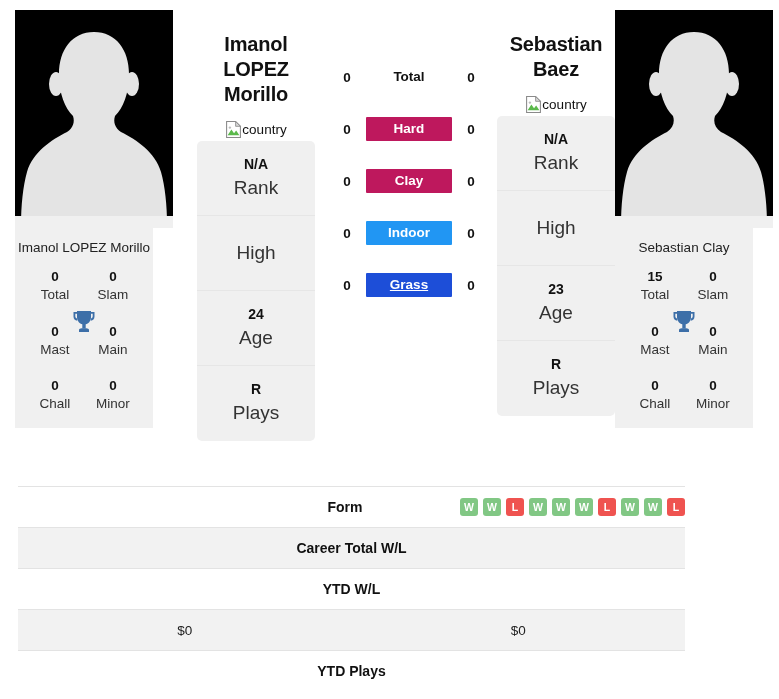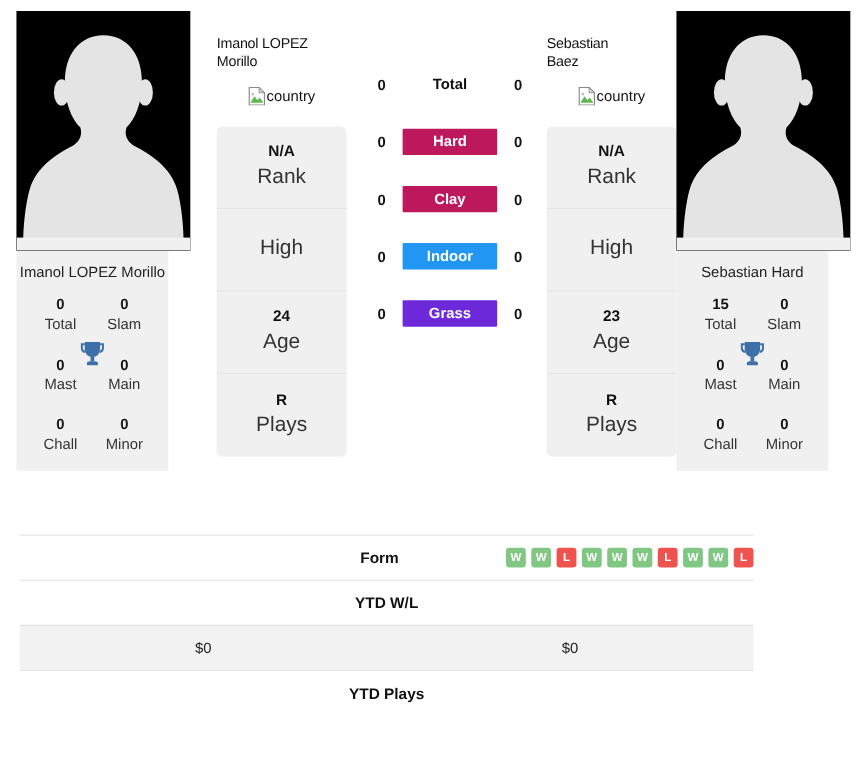--- a/index.html
+++ b/index.html
@@ -80,22 +80,23 @@
     width: 26px;
     height: 26px;
   }
 
   
   .player-inner { width: 118px; flex: 0 0 118px; }
   .player-inner.left  { margin-left: 24px; }
   .player-inner.right { margin-left: 18px; }
 
   .pname {
-    font-size: 13px;
-    font-weight: normal;
+    text-align: center;
+    font-size: 20px;
+    font-weight: bold;
     line-height: 1.25;
     color: #111;
     padding-top: 22px;
     letter-spacing: -0.2px;
   }
   .flagline {
     text-align: center;
     padding-top: 14px;
     height: 34px;
     white-space: nowrap;
@@ -105,21 +106,20 @@
   .broken-img {
     display: inline-block;
     vertical-align: -4px;
     width: 17px;
     height: 17px;
     margin-right: 0px;
   }
   .alt-text { font-size: 13.5px; color: #111; }
 
   .statcard {
-    margin-top: 16px;
     width: 118px;
     background: #f0f0f0;
     border-radius: 5px;
     overflow: hidden;
   }
   .statrow {
     height: 75px;
     display: flex;
     flex-direction: column;
     align-items: center;
@@ -335,21 +335,21 @@
         <div class="spill" id="pill-clay" style="background: #be185d;">Clay</div>
         <div class="snum">0</div>
       </div>
       <div class="srow">
         <div class="snum">0</div>
         <div class="spill" id="pill-indoor" style="background: rgb(33, 150, 243);">Indoor</div>
         <div class="snum">0</div>
       </div>
       <div class="srow">
         <div class="snum">0</div>
-        <div class="spill" id="pill-grass" style="background: #6d28d9;">Grass</div>
+        <div class="spill" id="pill-grass" style="background: #1d4ed8; text-decoration: underline;">Grass</div>
         <div class="snum">0</div>
       </div>
     </div>
 
     <div class="player-inner right">
       <div class="pname">
         <span>Sebastian</span><br>
         <span>Baez</span>
       </div>
       <div class="flagline">
@@ -384,21 +384,21 @@
       <div class="avatar-box">
         <svg class="avatar-svg" viewBox="0 0 158 218">
           <rect x="0" y="0" width="158" height="218" fill="#000000"></rect>
           <path d="M79 22 C57 22 44 40 44 64 C44 84 50 98 58 106 C60 112 58 118 52 122 C36 130 18 142 12 162 C8 176 6 196 6 214 L152 214 C152 196 150 176 146 162 C140 142 122 130 106 122 C100 118 98 112 100 106 C108 98 114 84 114 64 C114 40 101 22 79 22 Z" fill="#e4e4e4"></path>
           <ellipse cx="41" cy="74" rx="7" ry="12" fill="#e4e4e4"></ellipse>
           <ellipse cx="117" cy="74" rx="7" ry="12" fill="#e4e4e4"></ellipse>
           <rect x="0" y="206" width="158" height="12" fill="#f0f0f0"></rect>
         </svg>
       </div>
       <div class="titles-card">
-        <div class="titles-name">Sebastian Hard</div>
+        <div class="titles-name">Sebastian Clay</div>
         <div class="titles-grid">
           <svg class="trophy" viewBox="0 0 26 26">
             <path d="M6 3 L20 3 L20 9 C20 13.5 17 16.5 13 16.5 C9 16.5 6 13.5 6 9 Z" fill="#3d6fa8"></path>
             <path d="M6 4 L2.5 4 L2.5 8.5 C2.5 11 4 12.5 6.2 12.8 L6.2 10.8 C5.2 10.4 4.3 9.6 4.3 8.3 L4.3 5.8 L6 5.8 Z" fill="#3d6fa8"></path>
             <path d="M20 4 L23.5 4 L23.5 8.5 C23.5 11 22 12.5 19.8 12.8 L19.8 10.8 C20.8 10.4 21.7 9.6 21.7 8.3 L21.7 5.8 L20 5.8 Z" fill="#3d6fa8"></path>
             <rect x="11.3" y="16" width="3.4" height="4.5" fill="#3d6fa8"></rect>
             <path d="M8 24 L18 24 L18 22 C18 21 16.8 20.3 15.3 20.3 L10.7 20.3 C9.2 20.3 8 21 8 22 Z" fill="#3d6fa8"></path>
           </svg>
           <div class="titles-row">
             <div class="tcell">
@@ -452,20 +452,25 @@
             <div class="badge" style="background: rgb(129, 199, 132);">W</div>
             <div class="badge" style="background: rgb(129, 199, 132);">W</div>
             <div class="badge" style="background: rgb(239, 83, 80);">L</div>
             <div class="badge" style="background: rgb(129, 199, 132);">W</div>
             <div class="badge" style="background: rgb(129, 199, 132);">W</div>
             <div class="badge" style="background: rgb(239, 83, 80);">L</div>
           </div>
       </div>
     </div>
 
+    <div class="trow alt">
+      <div class="tleft"></div>
+      <div class="tmid">Career Total W/L</div>
+      <div class="tright"></div>
+    </div>
 
     <div class="trow">
       <div class="tleft"></div>
       <div class="tmid">YTD W/L</div>
       <div class="tright"></div>
     </div>
 
     <div class="trow alt">
       <div class="tleft">$0</div>
       <div class="tright">$0</div>

